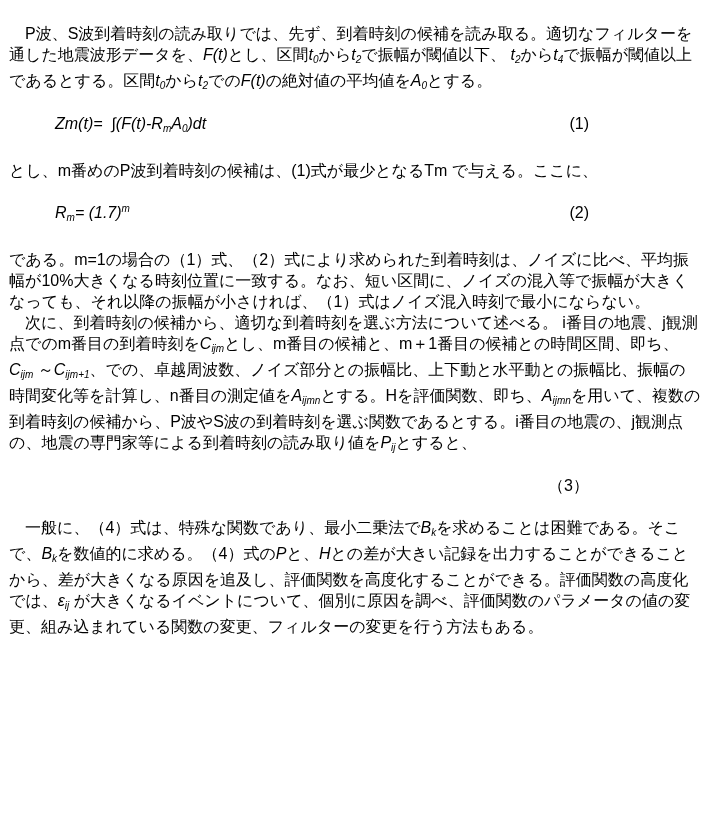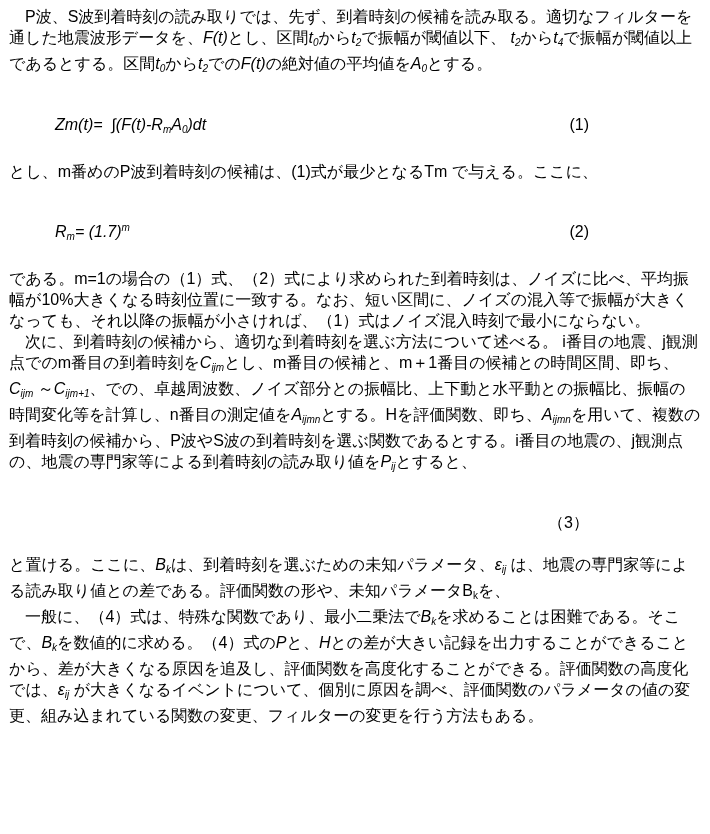--- a/index.html
+++ b/index.html
@@ -8,30 +8,30 @@
     background: #ffffff;
     color: #000000;
   }
   body {
     width: 710px;
     height: 834px;
     overflow: hidden;
     font-family: "Liberation Sans", "DejaVu Sans", sans-serif;
   }
   .doc {
-    padding: 6px 9px 0 9px;
+    padding: 23px 9px 0 9px;
     font-size: 16px;
     line-height: 21px;
   }
   .para { margin: 0; }
   .para span, .eq span { white-space: pre-wrap; }
   .eq {
     display: flex;
     align-items: baseline;
-    margin: 35px 0 21px 0;
+    margin: 17px 0 21px 0;
     padding-left: 46px;
   }
   .eq-number {
     margin-left: auto;
     margin-right: 112px;
     font-style: normal;
   }
   .s-i   { font-style: italic; }
   .s-isub { font-style: italic; font-size: 10px; vertical-align: -3px; }
   .s-isup { font-style: italic; font-size: 10px; vertical-align: 6px; }
@@ -49,15 +49,14 @@
     <div class="para"><span class="para-text"><span>とし、m番めのP波到着時刻の候補は、(1)式が最少となるTm で与える。ここに、</span></span></div>
     <div class="eq">
       <span class="eq-formula"><span class="s-i">R</span><span class="s-isub">m</span><span class="s-i">= (1.7)</span><span class="s-isup">m</span></span>
       <span class="eq-number">(2)</span>
     </div>
     <div class="para"><span class="para-text"><span>である。m=1の場合の（1）式、（2）式により求められた到着時刻は、ノイズに比べ、平均振幅が10%大きくなる時刻位置に一致する。なお、短い区間に、ノイズの混入等で振幅が大きくなっても、それ以降の振幅が小さければ、（1）式はノイズ混入時刻で最小にならない。</span></span></div>
     <div class="para"><span class="para-text"><span>　次に、到着時刻の候補から、適切な到着時刻を選ぶ方法について述べる。 i番目の地震、j観測点でのm番目の到着時刻を</span><span class="s-i">C</span><span class="s-isub">ijm</span><span>とし、m番目の候補と、m＋1番目の候補との時間区間、即ち、</span><span class="s-i">C</span><span class="s-isub">ijm</span><span> ～</span><span class="s-i">C</span><span class="s-isub">ijm+1</span><span>、での、卓越周波数、ノイズ部分との振幅比、上下動と水平動との振幅比、振幅の時間変化等を計算し、n番目の測定値を</span><span class="s-i">A</span><span class="s-isub">ijmn</span><span>とする。Hを評価関数、即ち、</span><span class="s-i">A</span><span class="s-isub">ijmn</span><span>を用いて、複数の到着時刻の候補から、P波やS波の到着時刻を選ぶ関数であるとする。i番目の地震の、j観測点の、地震の専門家等による到着時刻の読み取り値を</span><span class="s-i">P</span><span class="s-isub">ij</span><span>とすると、</span></span></div>
     <div class="eq">
       <span class="eq-number">（3）</span>
     </div>
-    <div class="para"><span class="para-text"><span>と置ける。ここに、</span><span class="s-i">B</span><span class="s-isub">k</span><span>は、到着時刻を選ぶための未知パラメータ、</span><span class="s-i">ε</span><span class="s-isub">ij</span><span> は、地震の専門家等による読み取り値との差である。評価関数の形や、未知パラメータB</span><span class="s-sub">k</span><span>を、</span></span></div>
     <div class="para"><span class="para-text"><span>　一般に、（4）式は、特殊な関数であり、最小二乗法で</span><span class="s-i">B</span><span class="s-isub">k</span><span>を求めることは困難である。そこで、</span><span class="s-i">B</span><span class="s-isub">k</span><span>を数値的に求める。（4）式の</span><span class="s-i">P</span><span>と、</span><span class="s-i">H</span><span>との差が大きい記録を出力することができることから、差が大きくなる原因を追及し、評価関数を高度化することができる。評価関数の高度化では、</span><span class="s-i">ε</span><span class="s-isub">ij</span><span> が大きくなるイベントについて、個別に原因を調べ、評価関数のパラメータの値の変更、組み込まれている関数の変更、フィルターの変更を行う方法もある。</span></span></div>
   </div>
 
 </body></html>

